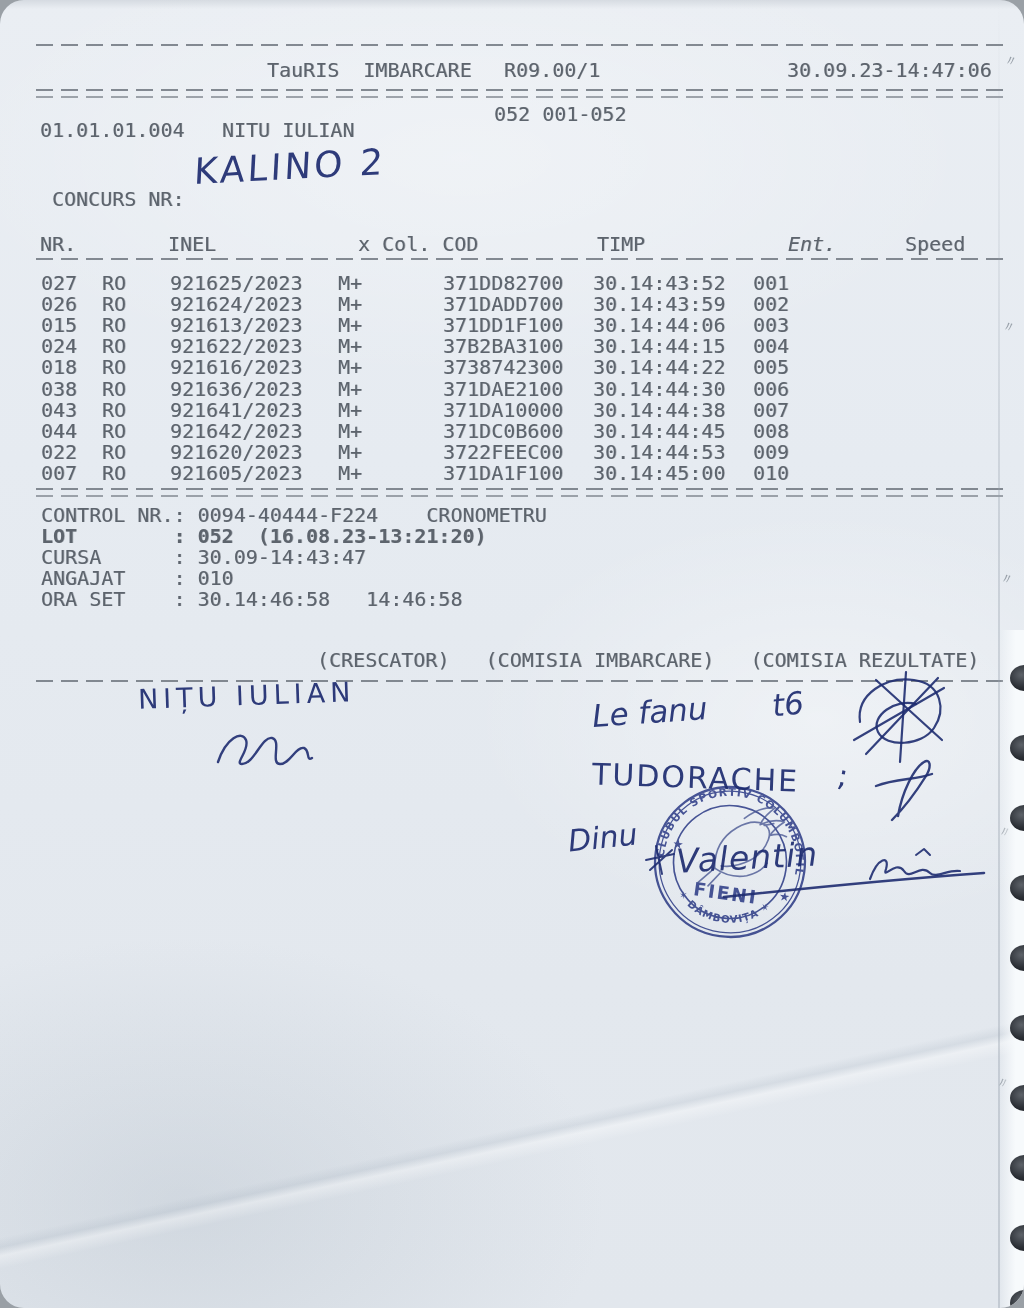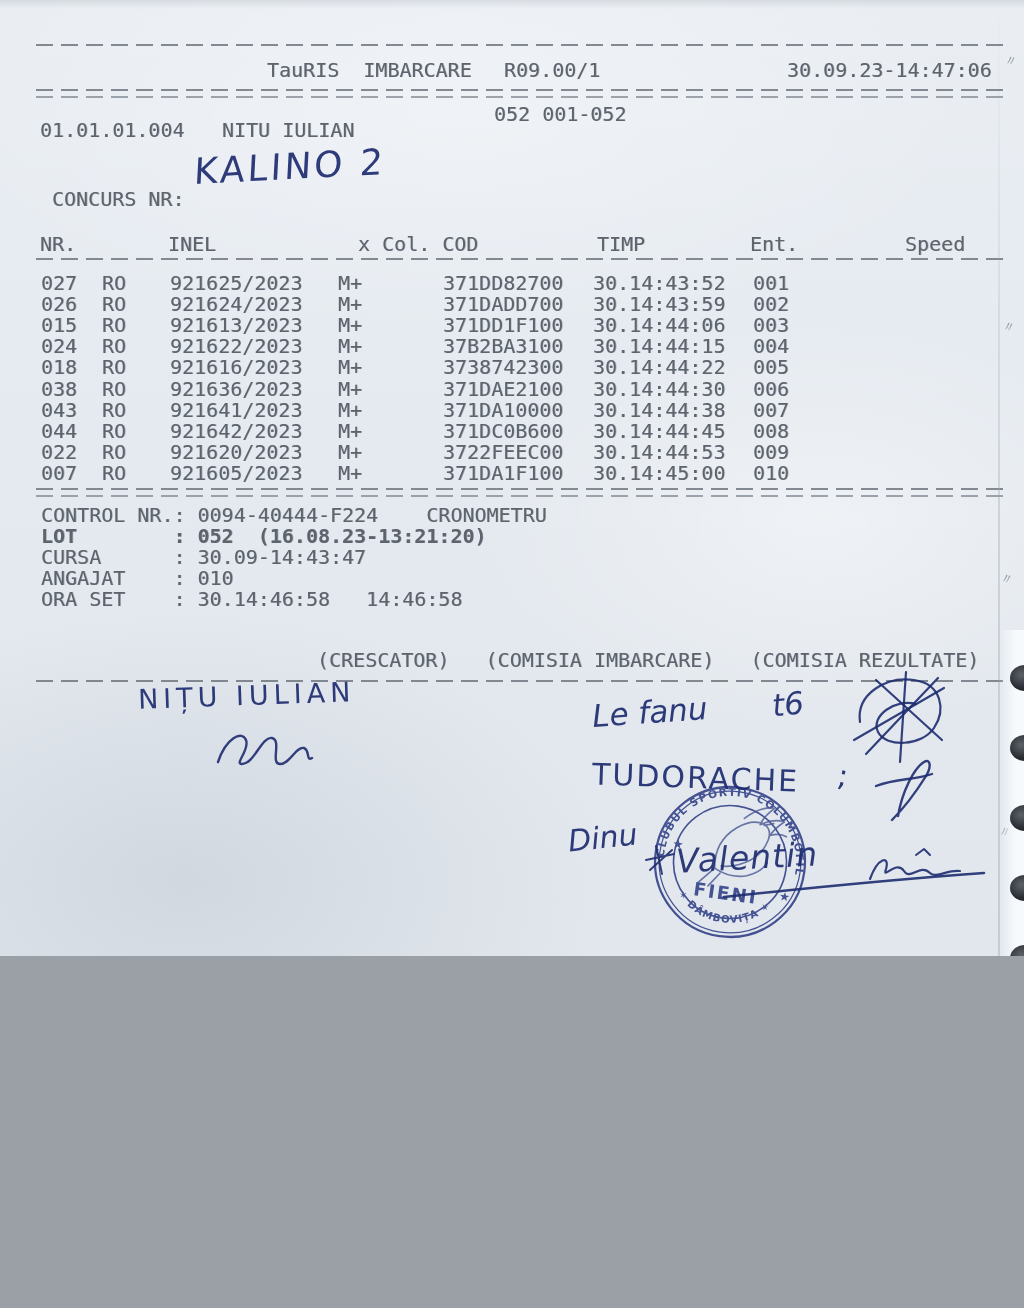--- a/index.html
+++ b/index.html
@@ -1,19 +1,20 @@
 <!DOCTYPE html>
 <html><head>
 <meta charset="utf-8">
 <style>
   html,body{margin:0;padding:0;background:#9aa0a6;}
   .page{
-    position:relative;width:1024px;height:956px;overflow:hidden;
+    position:relative;width:1024px;height:1308px;overflow:hidden;
     background:linear-gradient(180deg,#eaeef3 0%,#e6ebf1 35%,#e3e8ee 75%,#e2e7ed 100%);
     font-family:"DejaVu Sans Mono",monospace;
+    border-radius:24px;
   }
   
   .tex{position:absolute;inset:0;pointer-events:none;z-index:1;}
   .tex1{background:
       radial-gradient(600px 380px at 18% 92%, rgba(168,180,192,.30), transparent 70%),
       radial-gradient(500px 300px at 80% 55%, rgba(255,255,255,.38), transparent 70%),
       radial-gradient(700px 300px at 45% 12%, rgba(255,255,255,.30), transparent 75%);}
   .tex2{background:
       linear-gradient(168deg, transparent 47.2%, rgba(165,177,190,.22) 49%, rgba(255,255,255,.35) 50.6%, transparent 53%);
       top:980px;height:328px;}
@@ -75,21 +76,21 @@
   <span class="p" style="left:494px;top:104px;">052 001-052</span>
 
   <span class="p" style="left:52px;top:164px;margin-top:25px;">CONCURS NR:</span>
   <span class="hw" style="left:194px;top:146px;font-size:36px;letter-spacing:3px;transform:rotate(-3deg) skewX(-6deg);">KALINO 2</span>
 
   <div class="row" style="top:234px;">
     <span class="p" style="left:40px;">NR.</span>
     <span class="p" style="left:168px;">INEL</span>
     <span class="p" style="left:358px;">x Col. COD</span>
     <span class="p" style="left:597px;">TIMP</span>
-    <span class="p" style="left:750px;">Ent.</span>
+    <span class="p" style="left:788px;font-style:italic;">Ent.</span>
     <span class="p" style="left:905px;">Speed</span>
   </div>
 
   <div class="row" style="top:273px">
       <span class="p c-nr">027</span>
       <span class="p c-country">RO</span>
       <span class="p c-inel">921625/2023</span>
       <span class="p c-col">M+</span>
       <span class="p c-cod">371DD82700</span>
       <span class="p c-timp">30.14:43:52</span>

